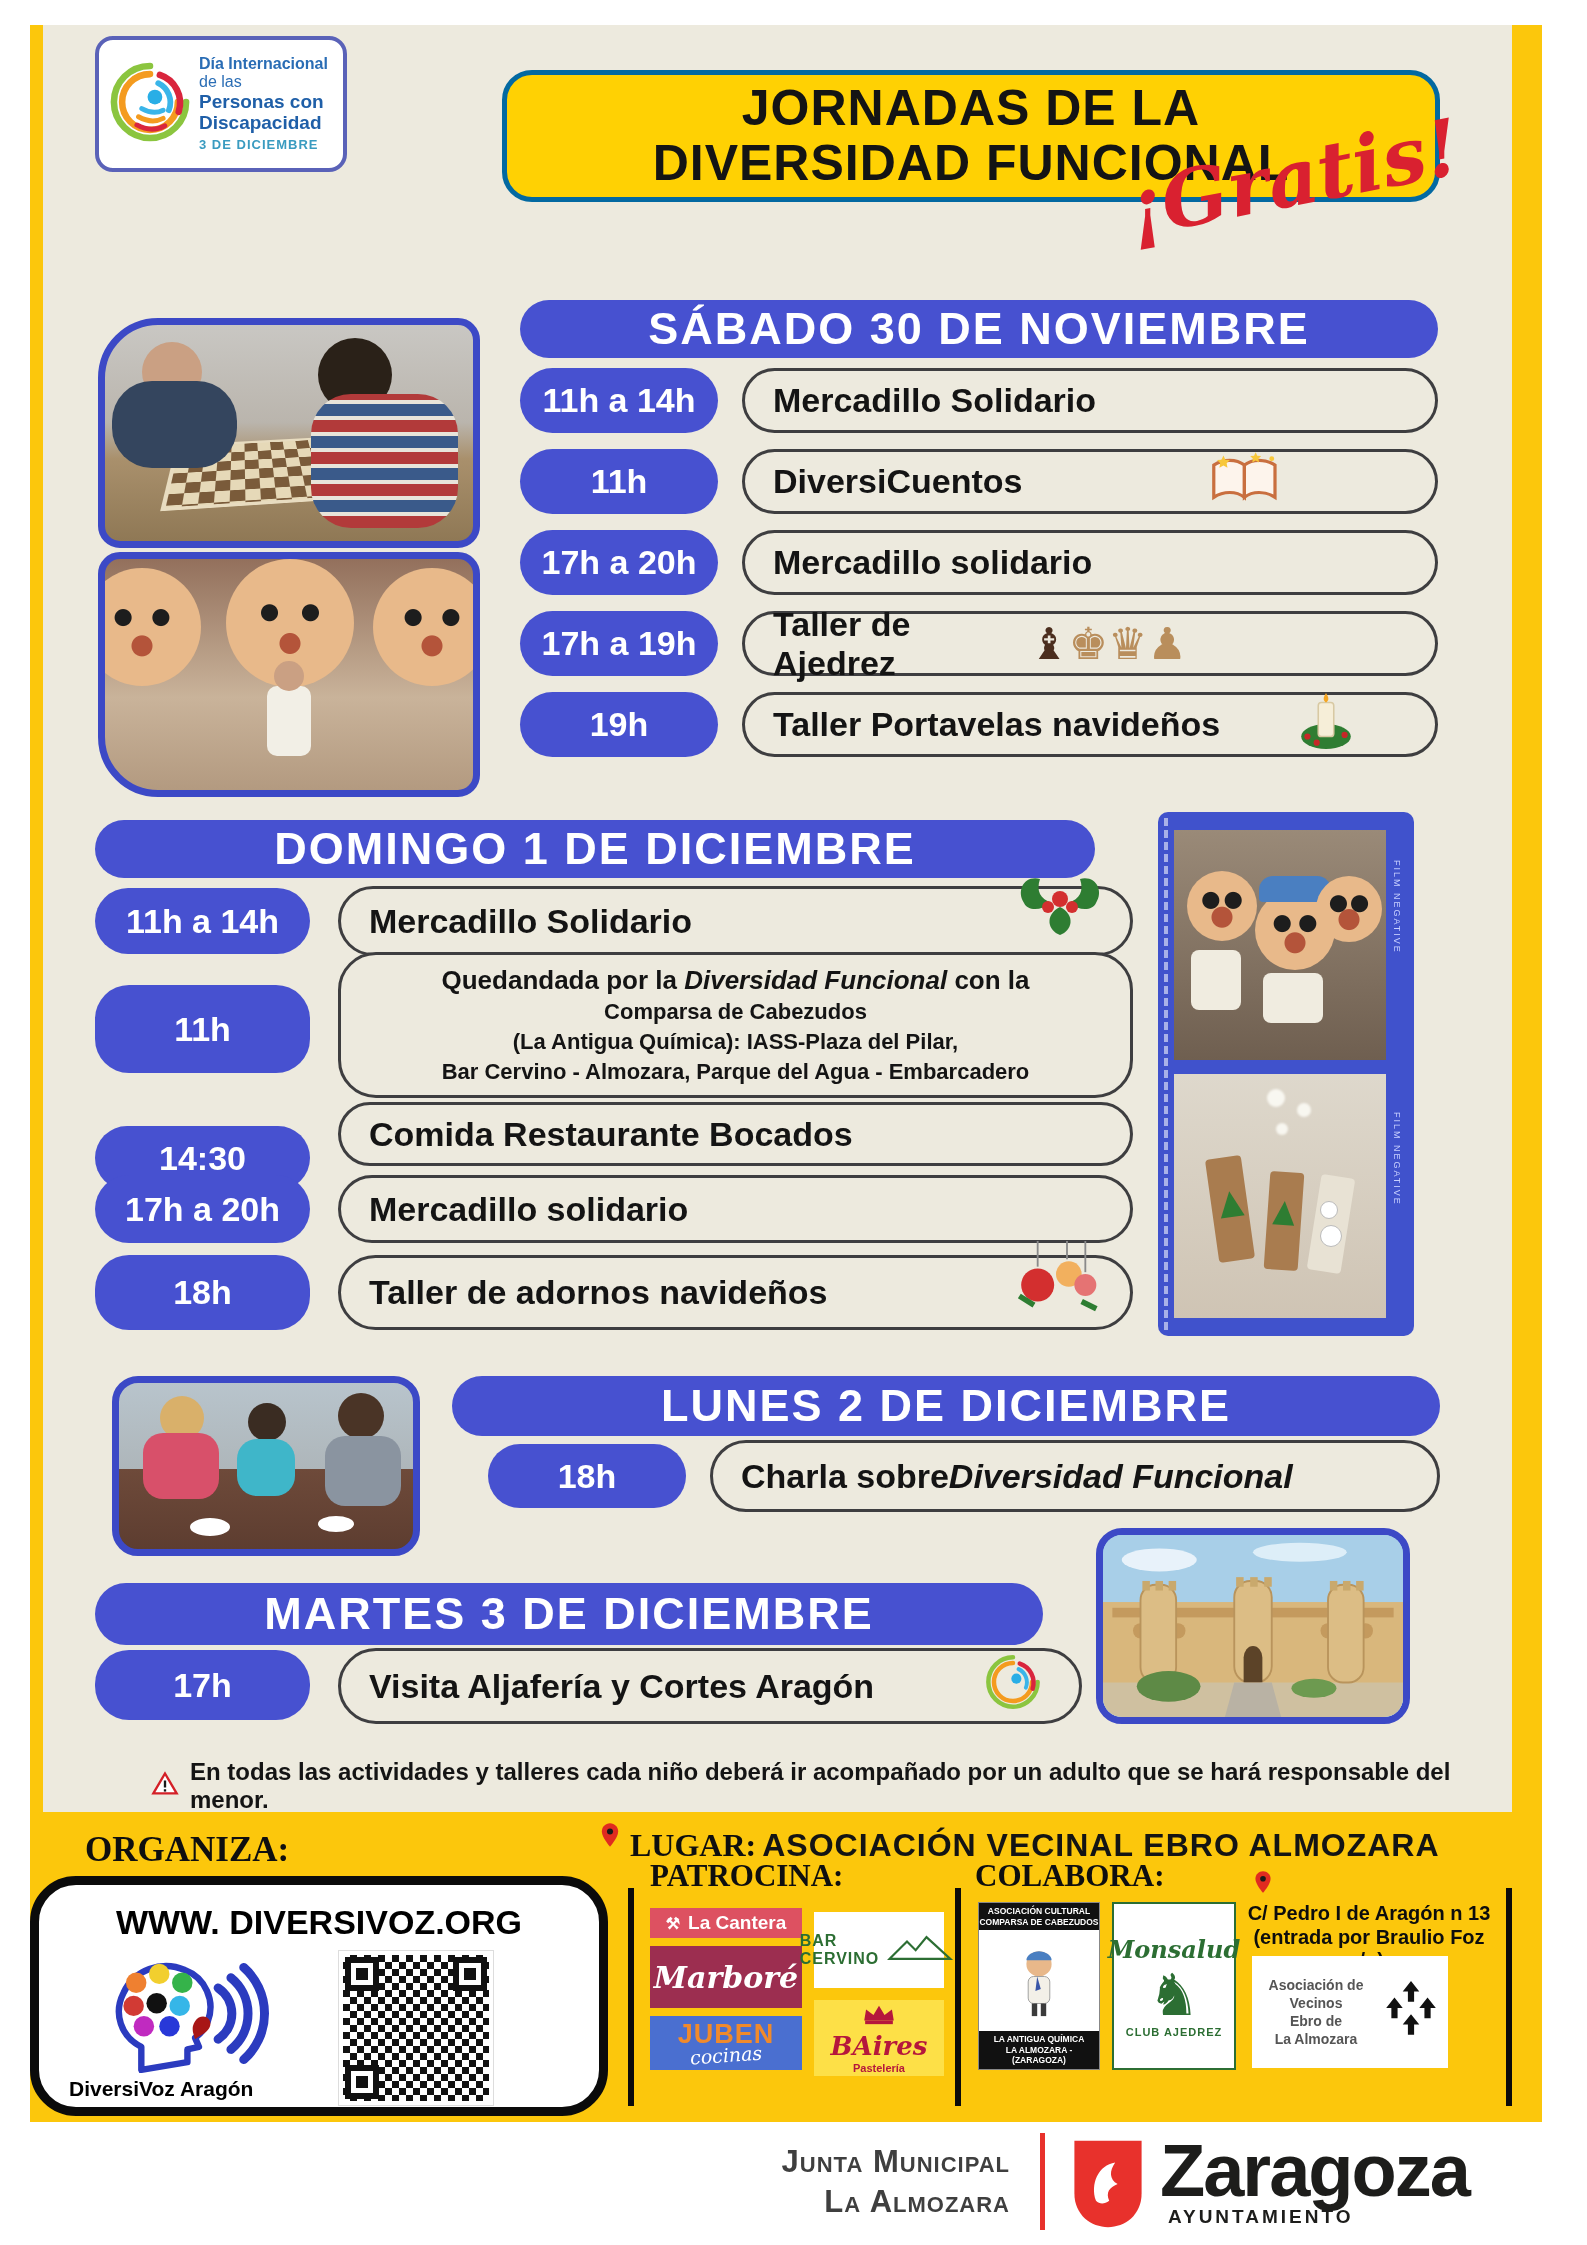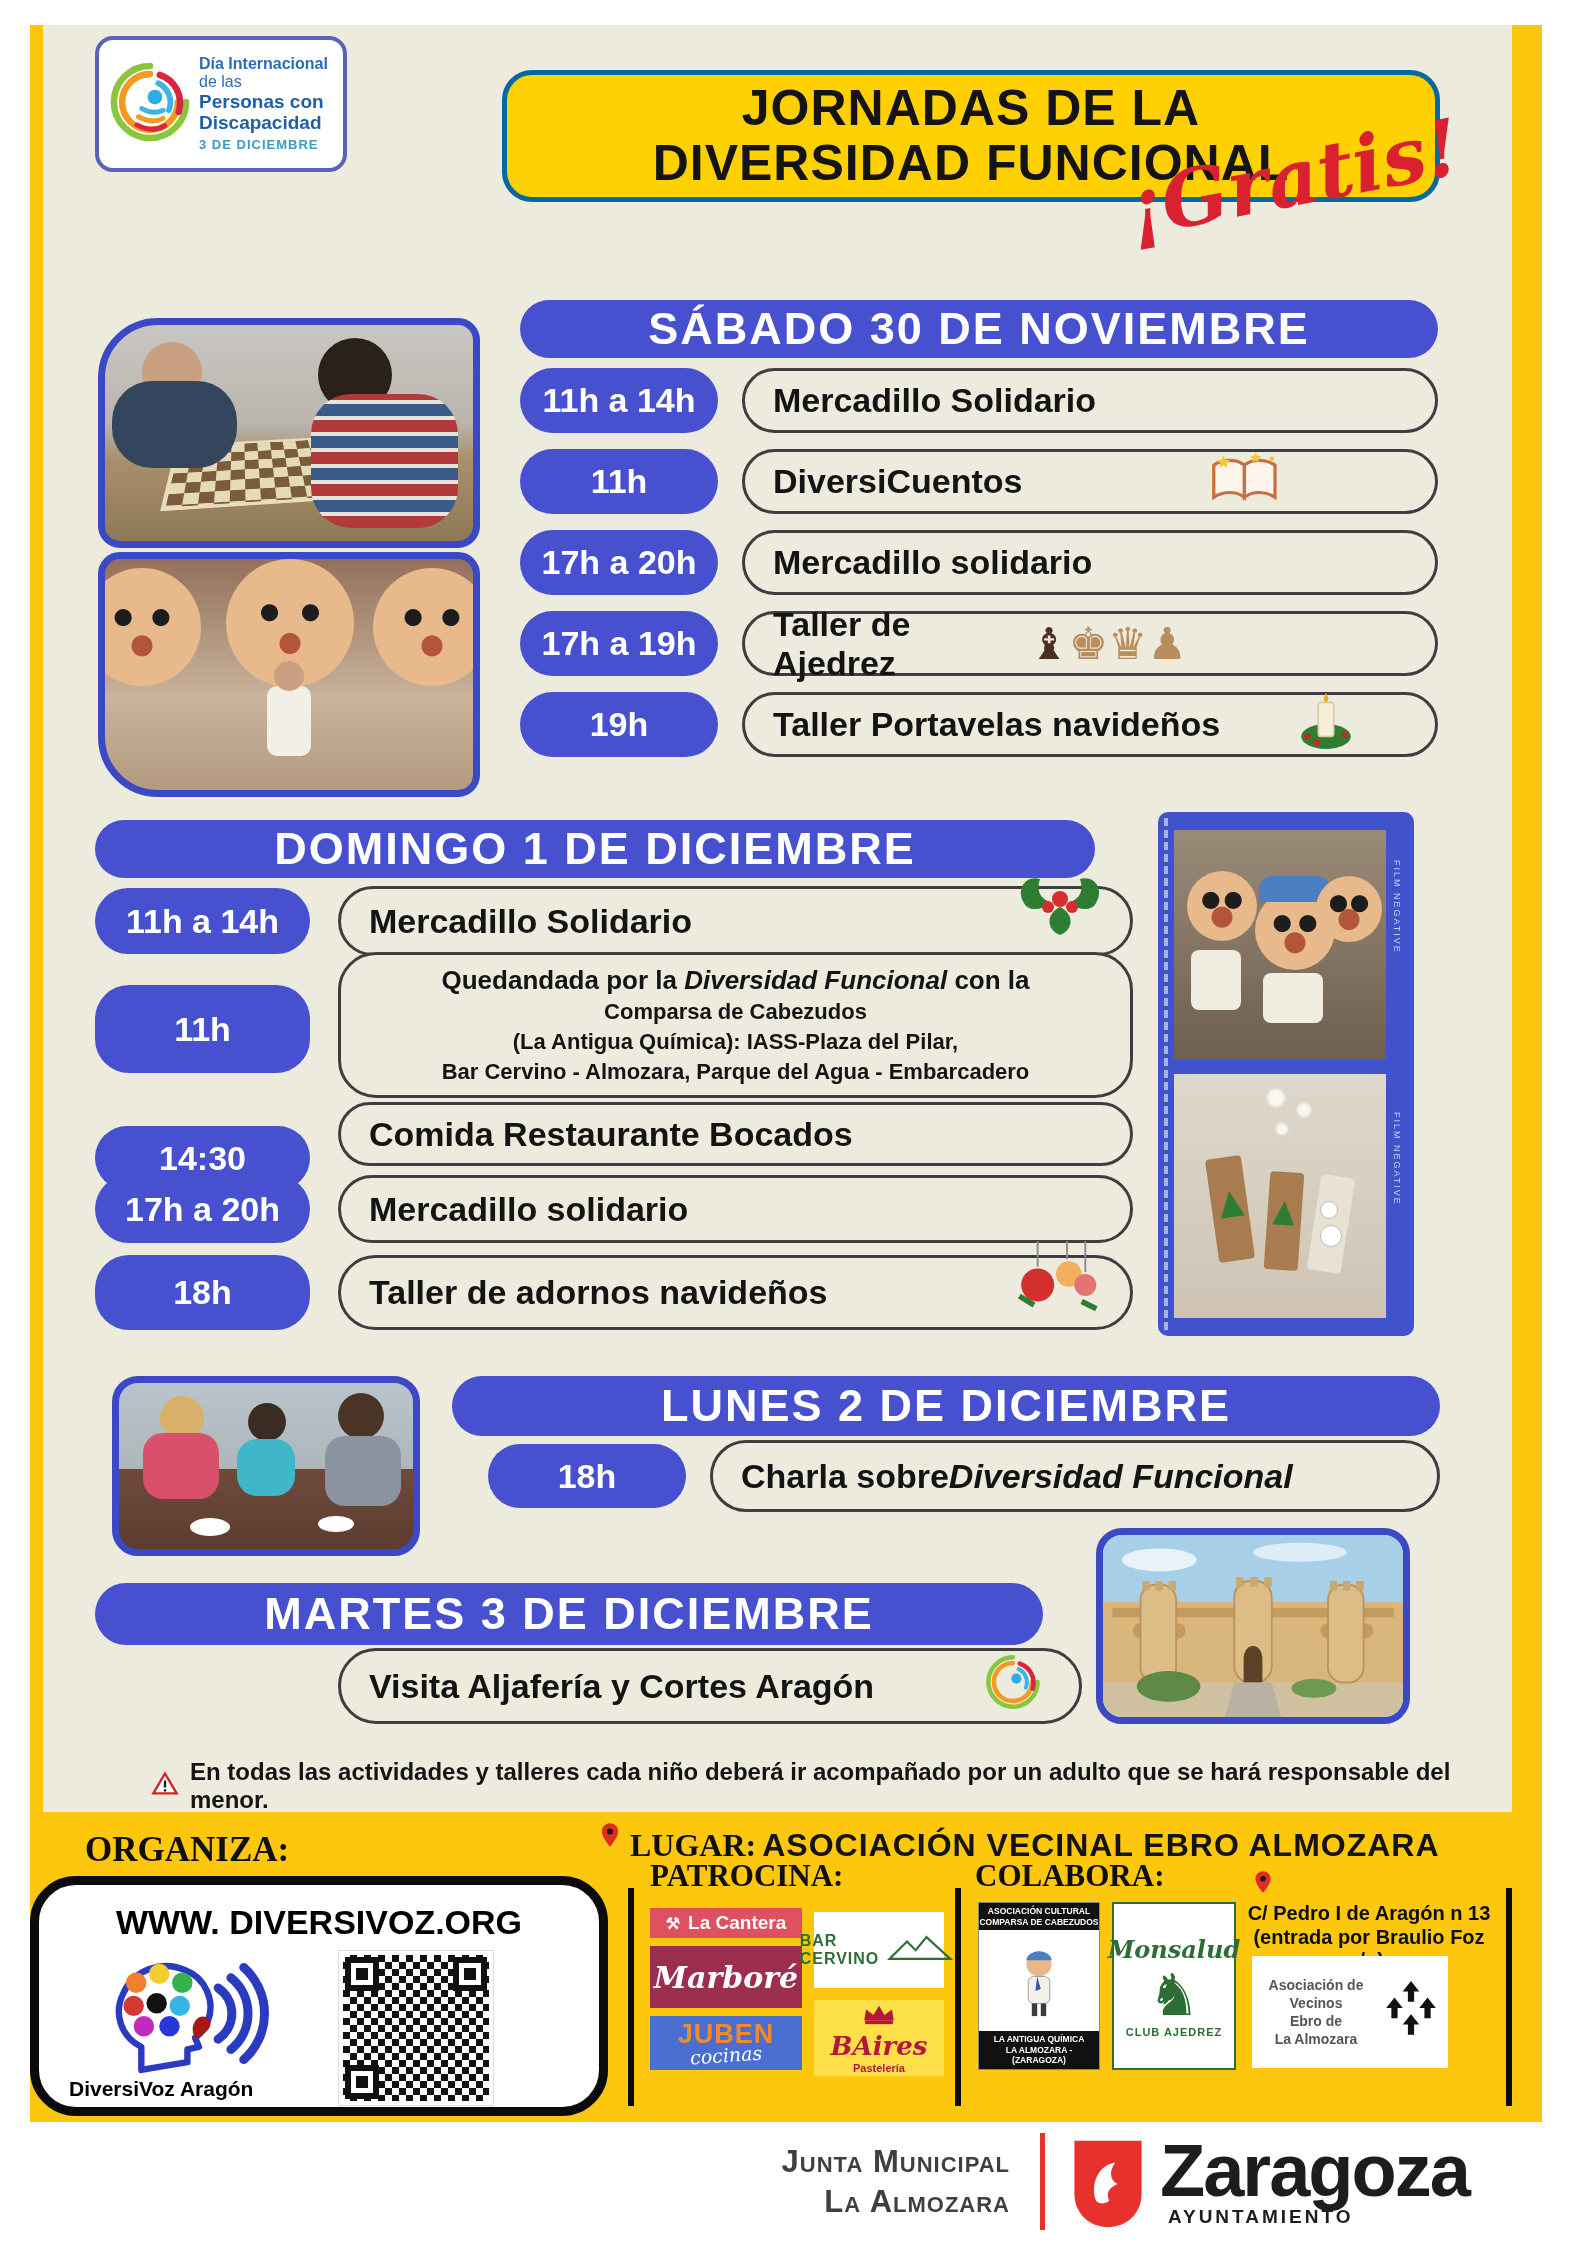--- a/index.html
+++ b/index.html
@@ -388,20 +388,23 @@
           <rect x="256" y="48" width="8" height="10"></rect>
           <rect x="270" y="48" width="8" height="10"></rect>
       </g>
       <path d="M150 154 v-26 a10 12 0 0 1 20 0 v26z" fill="#5c4328"></path>
       <polygon points="130,190 190,190 180,154 140,154" fill="#b9b2a4"></polygon>
       <ellipse cx="70" cy="158" rx="34" ry="16" fill="#5e8a46"></ellipse>
       <ellipse cx="225" cy="160" rx="24" ry="10" fill="#6d9a50"></ellipse>
     </svg>
   </div>
 
+  <div class="timepill" style="left:95px;top:1650px;width:215px;height:70px;">
+    <span>17h</span>
+    </div>
   <div class="eventpill" style="left:338px;top:1648px;width:744px;height:76px;">
     <span>Visita Aljafería y Cortes Aragón</span>
     <span style="margin-left:auto;margin-right:10px;">
       <svg width="56" height="56" viewBox="0 0 100 100">
         <g fill="none" stroke-linecap="round">
           <path d="M50 6 A44 44 0 1 0 94 50" stroke="#8bc53f" stroke-width="8"></path>
           <path d="M50 16 A34 34 0 1 0 84 50" stroke="#f49b1f" stroke-width="8"></path>
           <path d="M62 17 A36 36 0 0 1 85 62" stroke="#d9253d" stroke-width="8"></path>
           <path d="M60 27 A26 26 0 0 1 73 60" stroke="#3ab5e9" stroke-width="7"></path>
         </g>

